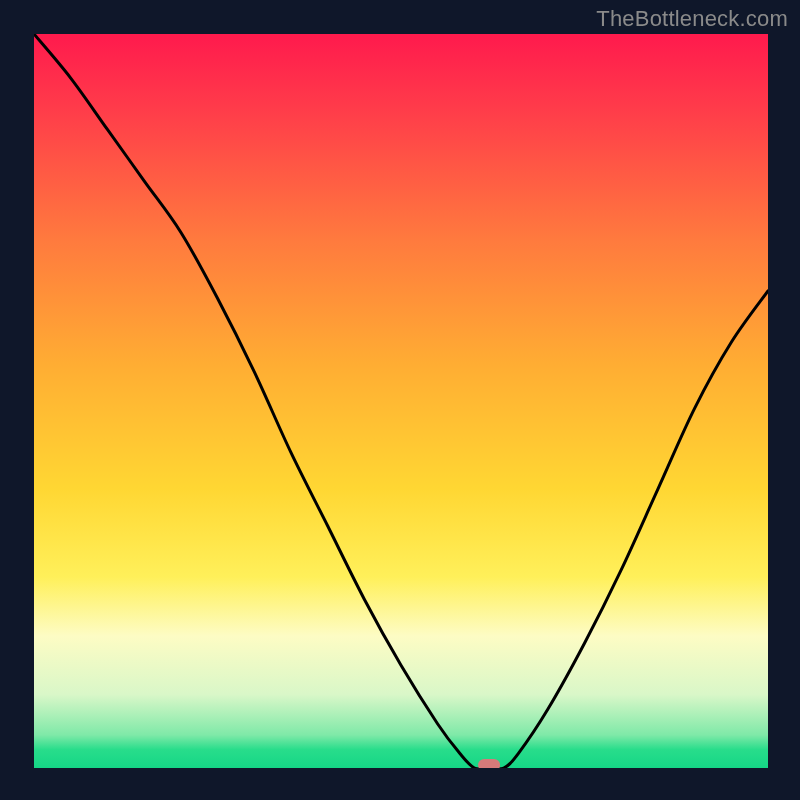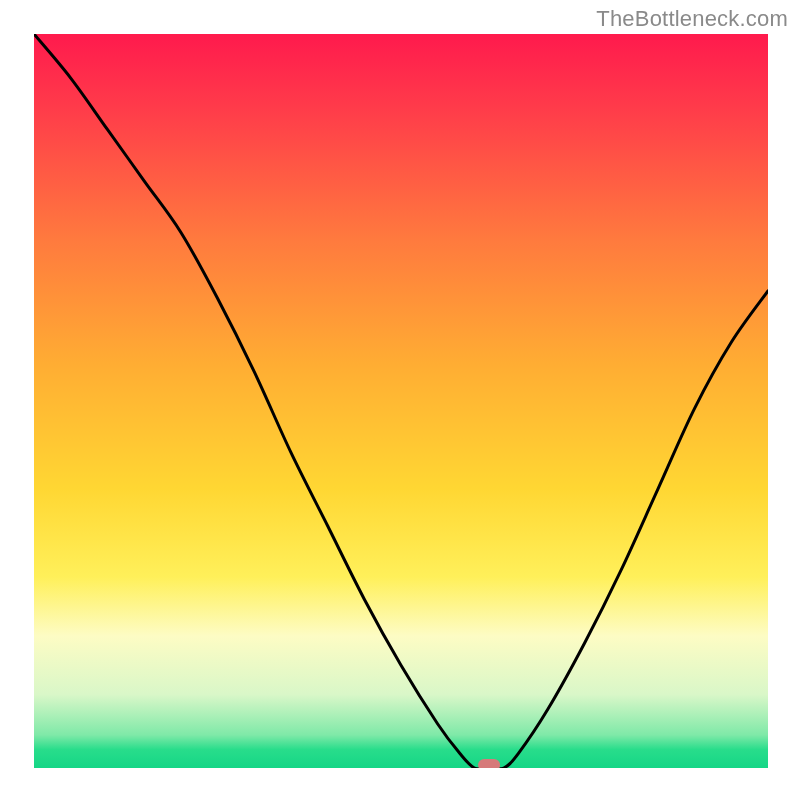--- a/index.html
+++ b/index.html
@@ -8,21 +8,21 @@
     width: 800px;
     height: 800px;
     background: #000;
     overflow: hidden;
     font-family: Arial, Helvetica, sans-serif;
   }
   .frame {
     position: relative;
     width: 800px;
     height: 800px;
-    background: #ffffff;
+    background: #0f172a;
   }
   .attribution {
     position: absolute;
     top: 6px;
     right: 12px;
     color: #8a8a8a;
     font-size: 22px;
     font-weight: 500;
     letter-spacing: 0.2px;
     z-index: 3;

